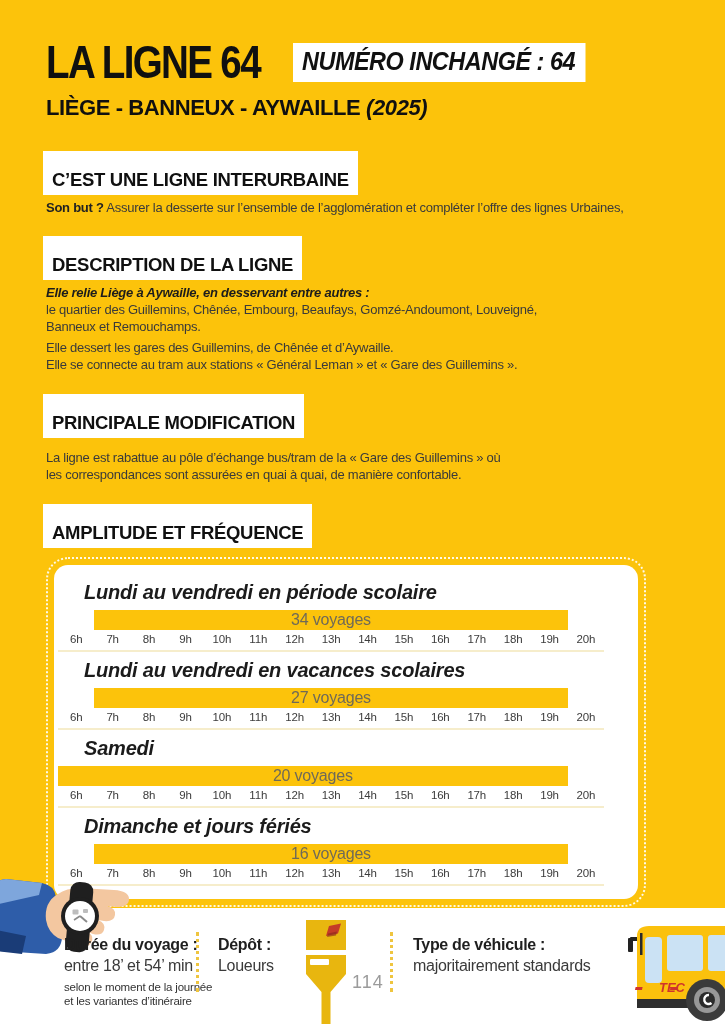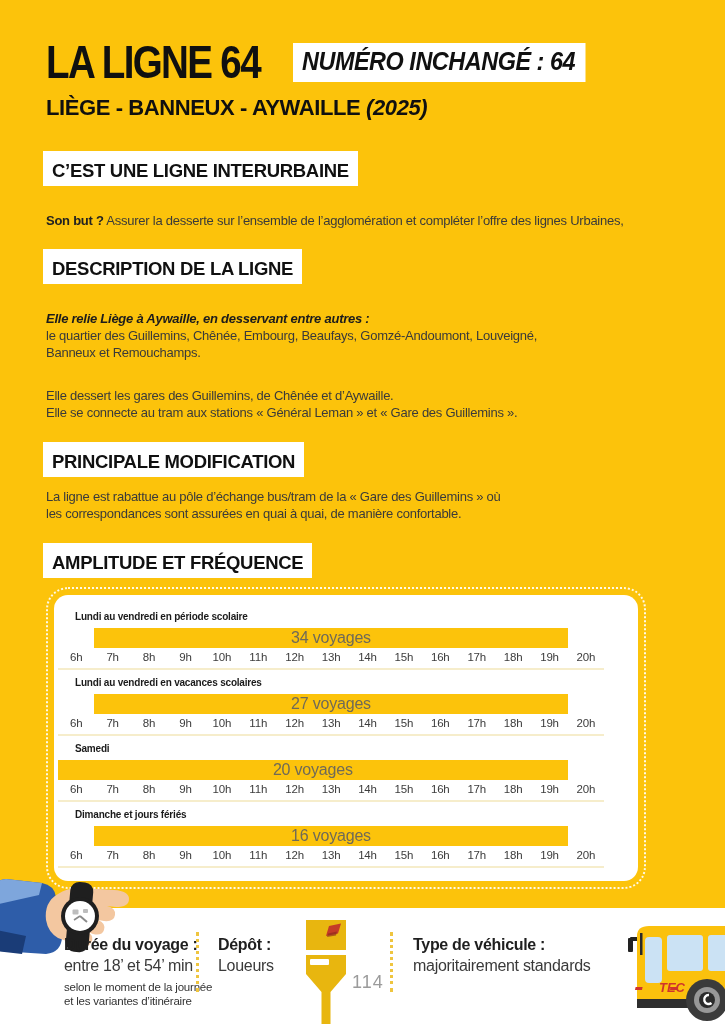--- a/index.html
+++ b/index.html
@@ -35,38 +35,38 @@
     padding:3px 12px 5px 10px;white-space:nowrap;letter-spacing:-.5px;
     transform:scaleX(.90);transform-origin:left center;margin-left:-30px;
   }
   .route-line{margin:10px 0 0 46px;font-size:22px;font-weight:bold;letter-spacing:-.4px;color:var(--heading_text);white-space:nowrap;}
   .route-year{font-style:italic;}
 
   
   .sec-heading{
     display:inline-block;background:#fff;color:var(--heading_text);
     font-size:18.5px;font-weight:bold;letter-spacing:-.3px;
-    padding:9px 9px 4px 9px;margin:0 0 0 43px;white-space:nowrap;
+    padding:18px 9px 4px 9px;margin:0 0 0 43px;white-space:nowrap;
   }
   .sec1{margin-top:30px;} .sec2{margin-top:20px;} .sec3{margin-top:21px;} .sec4{margin-top:21px;}
   .para{margin:11px 0 0 46px;font-size:13px;line-height:17px;letter-spacing:-.25px;color:var(--body_text);white-space:nowrap;}
   .para .line{white-space:nowrap;}
-  .para.tight{margin-top:26px;}
+  .para.tight{margin-top:4px;}
   .bold-lead{font-weight:bold;color:#222;}
   .lead-italic{font-weight:bold;font-style:italic;color:#1c1c1c;}
 
   
   .amp-card{
     position:relative;margin:17px 0 0 54px;width:584px;background:var(--card_bg);
     border-radius:14px;padding:13px 0 6px 0;
     outline:2px dotted rgba(255,255,255,.9);outline-offset:6px;
   }
   .chart-row{margin:0 0 7px 0;}
   .chart-row .row-title{
-    margin:3px 0 6px 21px;font-size:10px;font-weight:bold;
+    margin:3px 0 6px 30px;font-size:20px;font-weight:bold;font-style:italic;
     letter-spacing:-.2px;color:#1b1b1b;
   }
   .chart-row .track{position:relative;height:20px;width:546px;margin-left:4px;}
   .chart-row .bar{
     position:absolute;top:0;height:20px;background:var(--bar_yellow);
     display:flex;align-items:center;justify-content:center;
   }
   .chart-row .bar-label{font-size:16px;color:var(--bar_text);letter-spacing:-.2px;}
   .chart-row .hours{
     display:flex;width:546px;margin:3px 0 0 4px;padding-bottom:5px;

